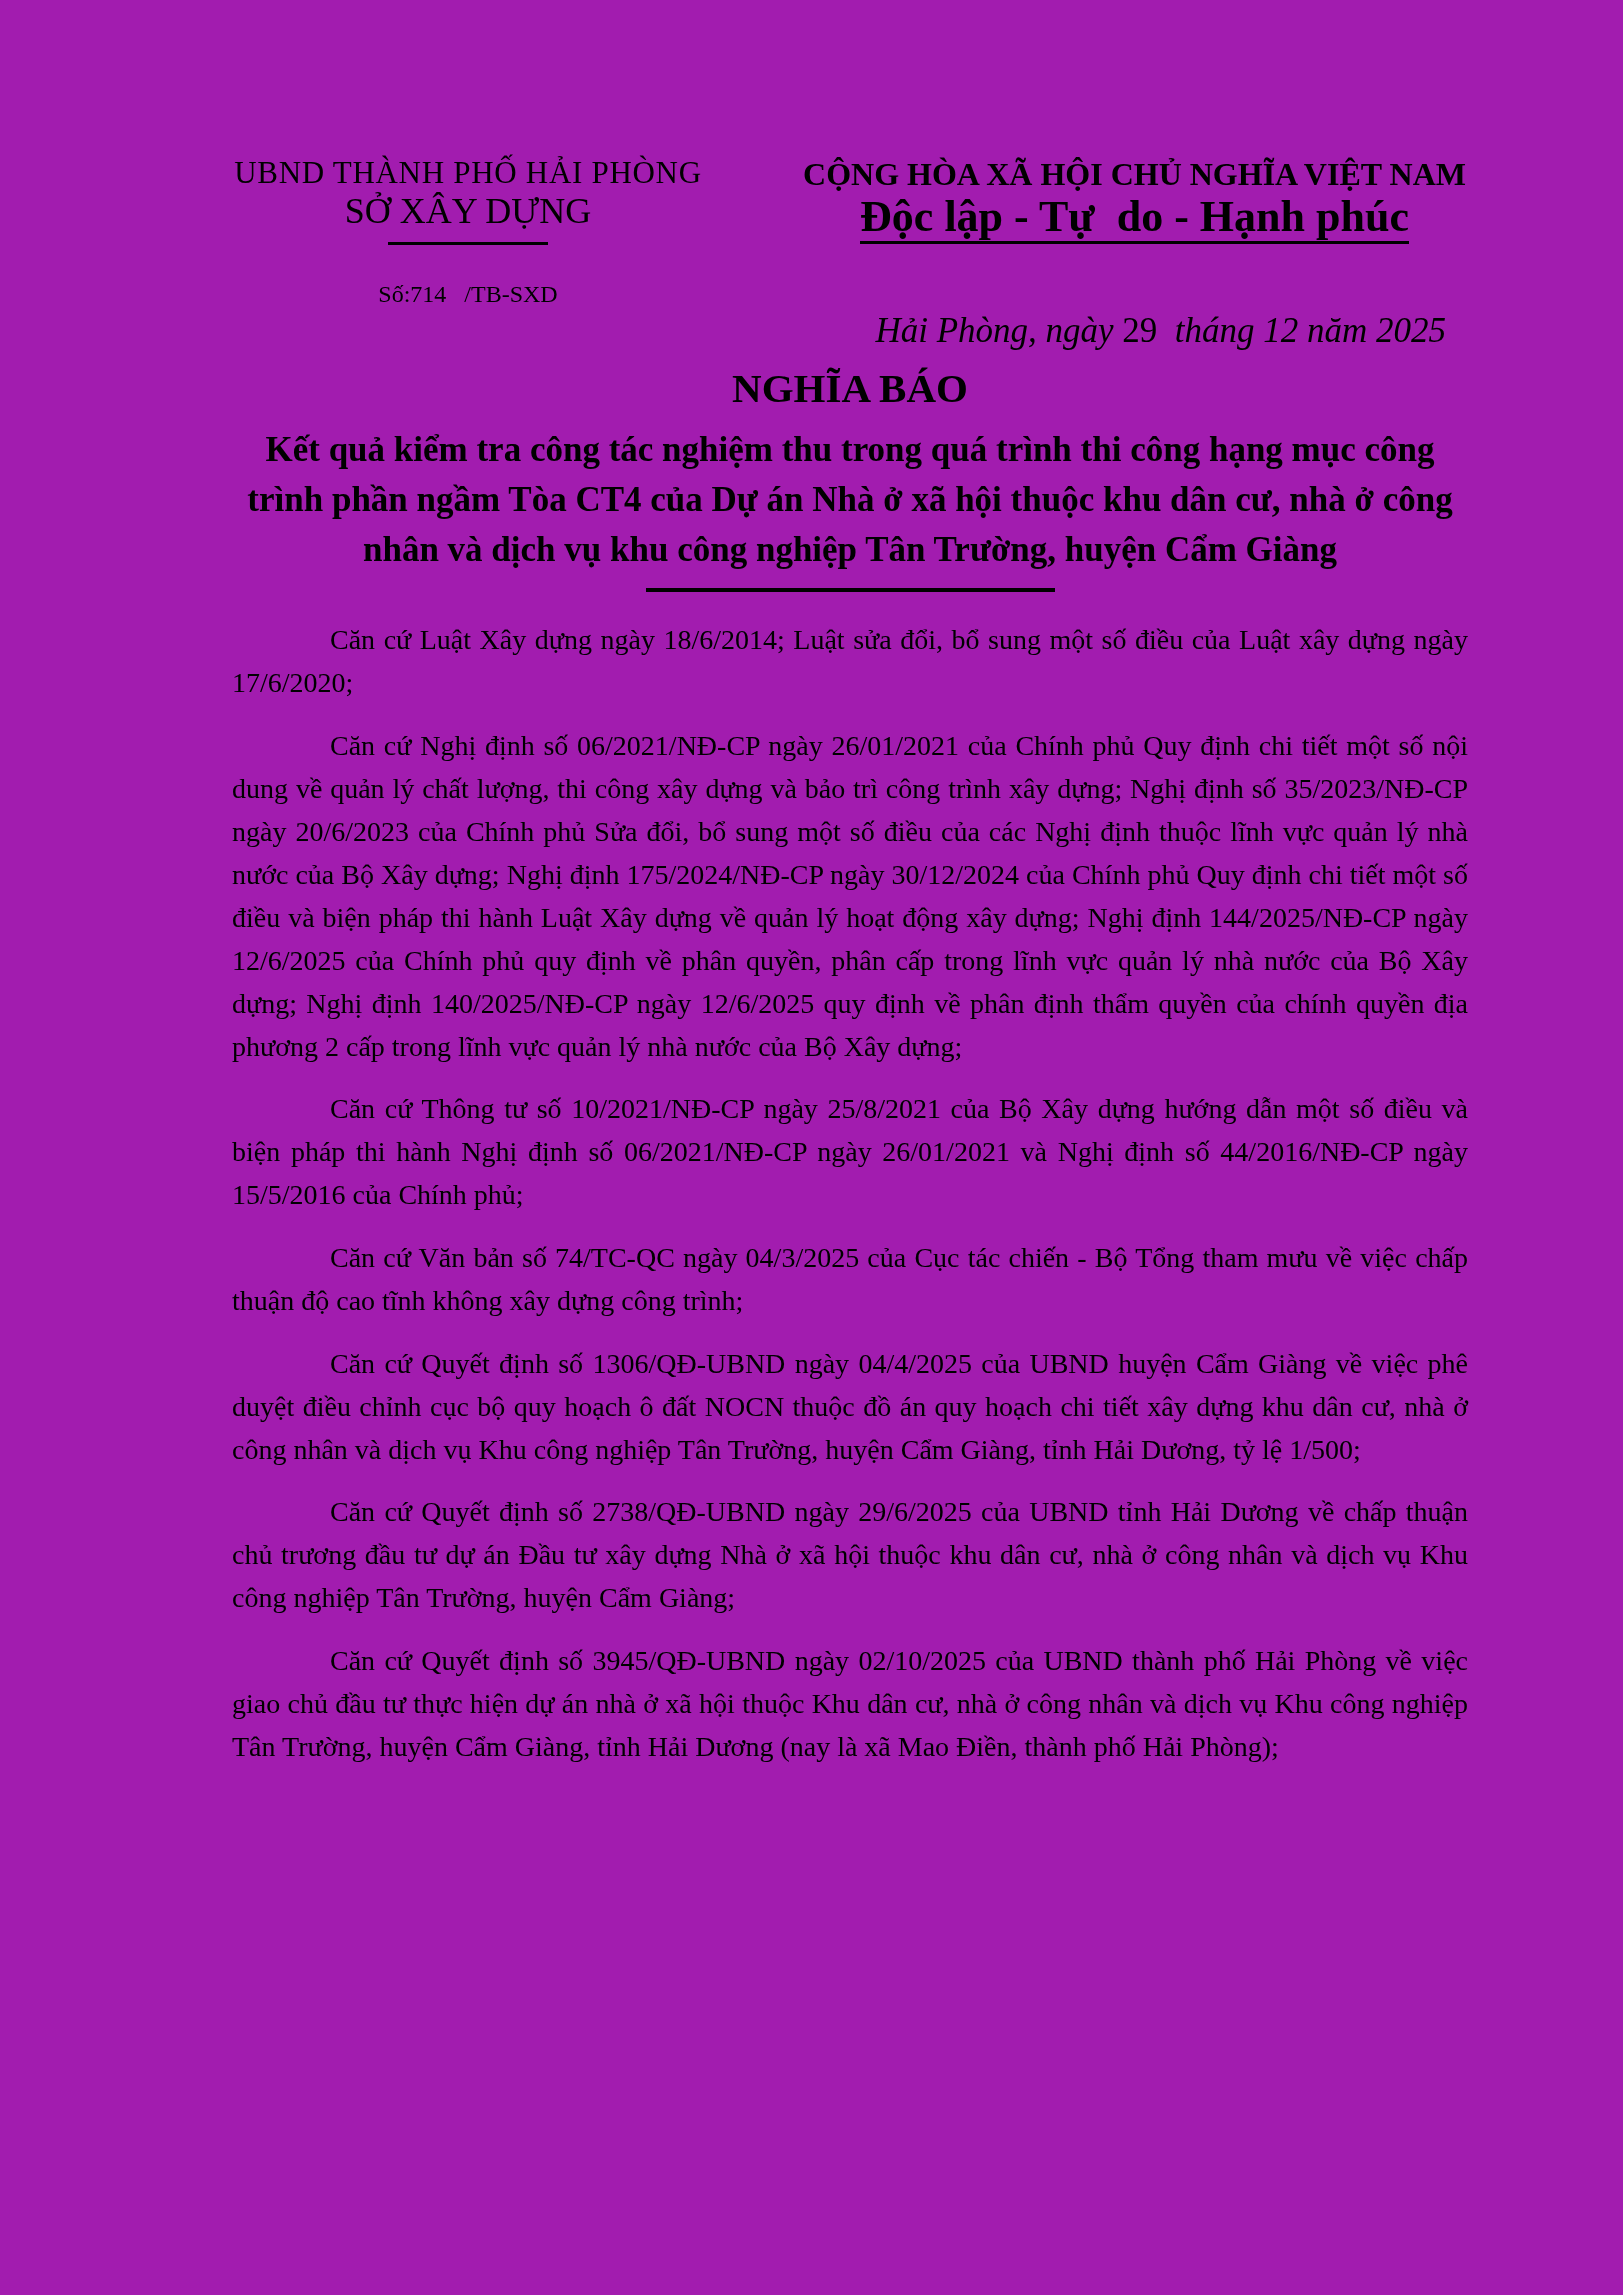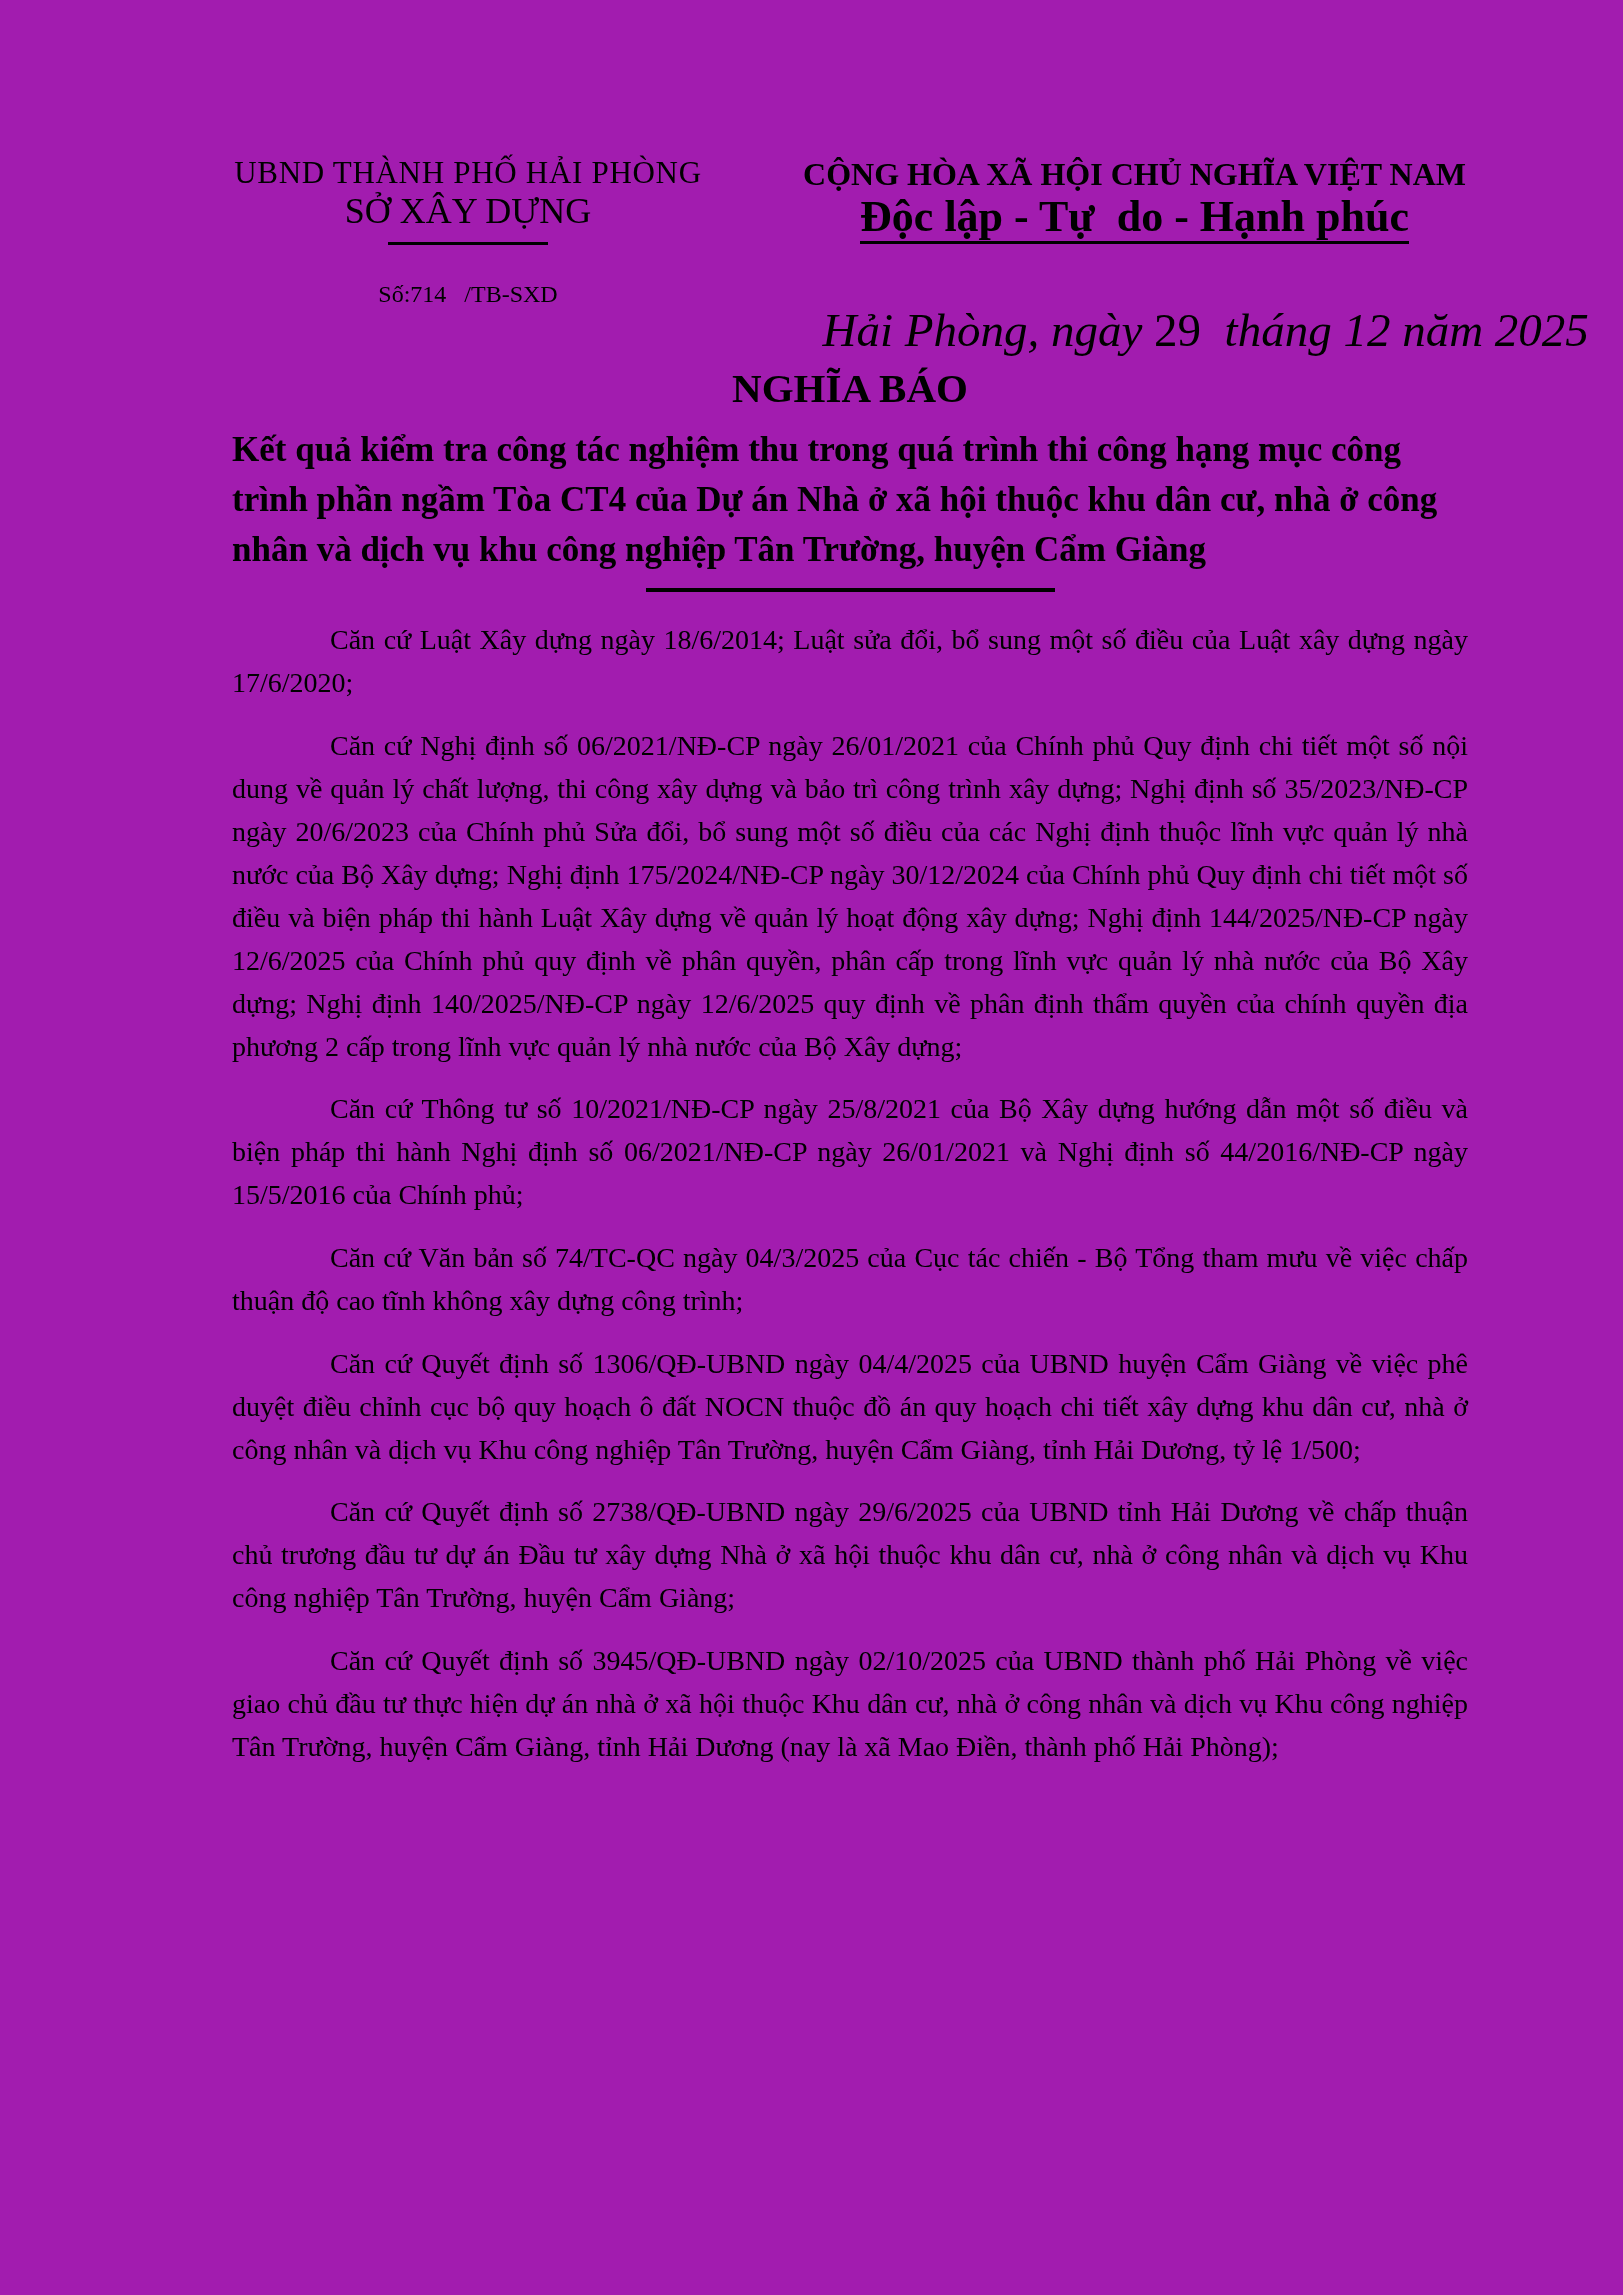--- a/index.html
+++ b/index.html
@@ -65,21 +65,21 @@
     display: inline-block;
     font-size: 44px;
     line-height: 39px;
     font-weight: bold;
     margin-top: 3.9px;
     padding-bottom: 5.2px;
     border-bottom: 3.3px solid #000;
     white-space: pre;
   }
   .hdr-right .dateline {
-    font-size: 47px;
+    font-size: 35px;
     line-height: 39px;
     font-style: italic;
     margin-top: 27.5px;
     white-space: pre;
   }
   .hdr-right .dateline .day {
     font-style: normal;
   }
 
   
@@ -89,20 +89,21 @@
     top: 365px;
     width: 1236px;
   }
   .doc-title {
     text-align: center;
     font-size: 41px;
     line-height: 46px;
     font-weight: bold;
   }
   .doc-subtitle {
+    text-align: center;
     font-size: 35px;
     line-height: 50px;
     font-weight: bold;
     margin-top: 14.4px;
   }
   .title-rule {
     width: 409px;
     height: 3.9px;
     background: #000;
     margin: 13px auto 0 auto;

